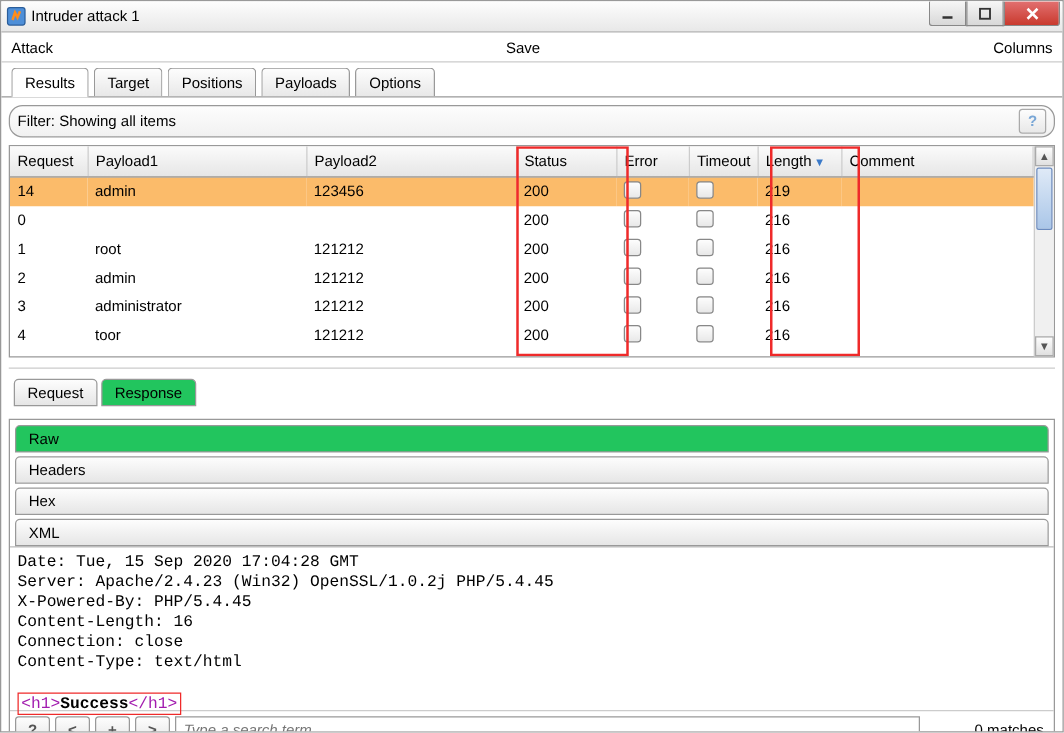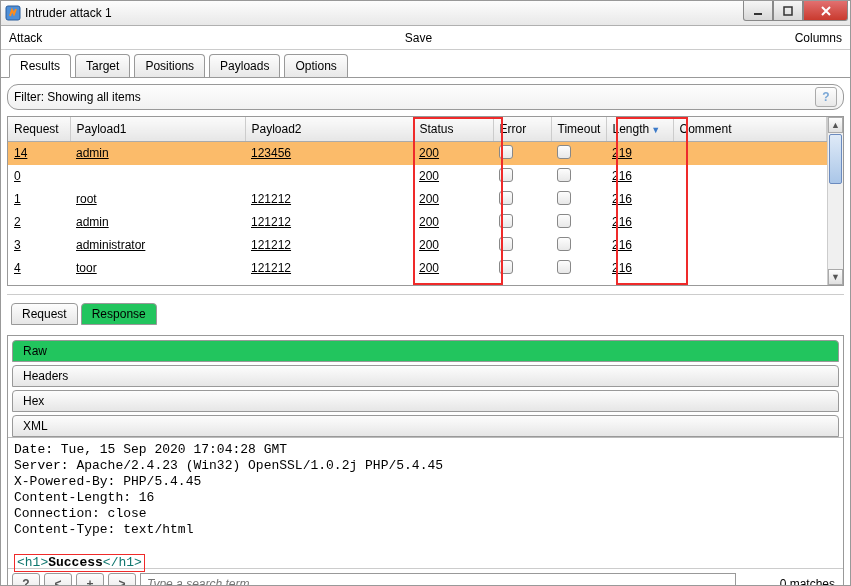--- a/index.html
+++ b/index.html
@@ -66,21 +66,21 @@
   }
   .grid-wrap { margin: 0 6px; border:1px solid #999; height: 170px; display:flex; }
   .grid { flex:1; position:relative; overflow:hidden;}
   .grid table { border-collapse: collapse; width: 100%; table-layout: fixed;}
   .grid th {
     text-align:left; font-weight:normal; padding: 4px 6px;
     background: linear-gradient(#fbfbfb,#e6e6e6); border-right:1px solid #ccc; border-bottom:1px solid #aaa;
     height: 24px;
   }
   .grid td {
-    padding: 3px 6px; height: 21px; border-right: 0; text-decoration: underline;
+    padding: 3px 6px; height: 21px; border-right: 0;
   }
   .grid tr.selected td { background: #fbbb6a; }
   .grid .sort-ind { color:#3b7ac9; font-size:9px; margin-left:2px;}
   .col-req{width:62px}.col-p1{width:175px}.col-p2{width:168px}
   .col-status{width:80px}.col-err{width:58px}.col-to{width:55px}.col-len{width:67px}.col-com{width:auto}
   .chk { width:14px;height:14px;border:1px solid #888;border-radius:3px;display:inline-block;
     background:linear-gradient(#fdfdfd,#e8e8e8); }
   .vscroll {
     width:16px;background:#f0f0f0;border-left:1px solid #ccc;
     display:flex;flex-direction:column;justify-content:space-between;
@@ -92,21 +92,21 @@
   .inner-tabs-row { display:flex; gap:3px; height:24px; align-items:flex-end;}
   .inner-tab { padding:3px 10px;border:1px solid #999;border-top-left-radius:4px;border-top-right-radius:4px;
     background:linear-gradient(#fdfdfd,#e6e6e6); cursor:pointer;}
   .inner-tab.active { background:#22c55e; }
   .viewer-wrap { margin:6px; border:1px solid #999; }
   .viewer-tabs { display:flex; padding:4px 4px 0 4px; gap:3px; border-bottom:1px solid #bbb;flex-direction:column;}
   .pre-body {
     font-family: 'Courier New', monospace; font-size:13px;
     padding: 4px 6px; height: 130px; line-height:16px; white-space:pre;
   }
-  .html-tag { color:#0f766e; }
+  .html-tag { color:#a21caf; }
   .html-text { font-weight:bold; }
   .success-box { border:1px solid #ef2a2a; display:inline-block; padding:0 2px;}
   .search-bar { display:flex; align-items:center; padding:4px; gap:4px; border-top:1px solid #ccc;}
   .sbtn { width:28px;height:22px;border:1px solid #999;border-radius:3px;
     background:linear-gradient(#fdfdfd,#e6e6e6);display:flex;align-items:center;justify-content:center;font-weight:bold;color:#555;}
   .search-input { flex:1; height:22px; padding:0 6px; border:1px solid #999; font-style:italic; color:#888; font-family:inherit;font-size:12px;}
   .matches { padding:0 4px;margin-left:36px; }
   .status-row { height:22px;border-top:1px solid #ccc;display:flex;align-items:center;padding:0 6px;gap:8px;flex-direction:column;}
   .progress { flex:1; height:14px; background:linear-gradient(#f7c976,#e5962d);border:1px solid #b97b1a;border-radius:2px;}
 </style>

